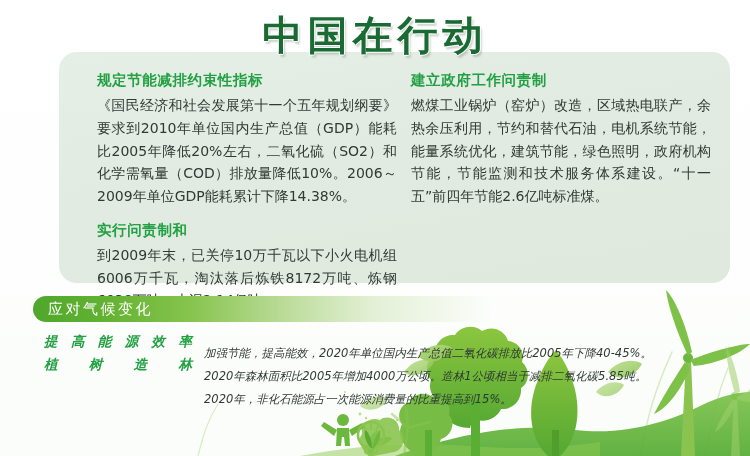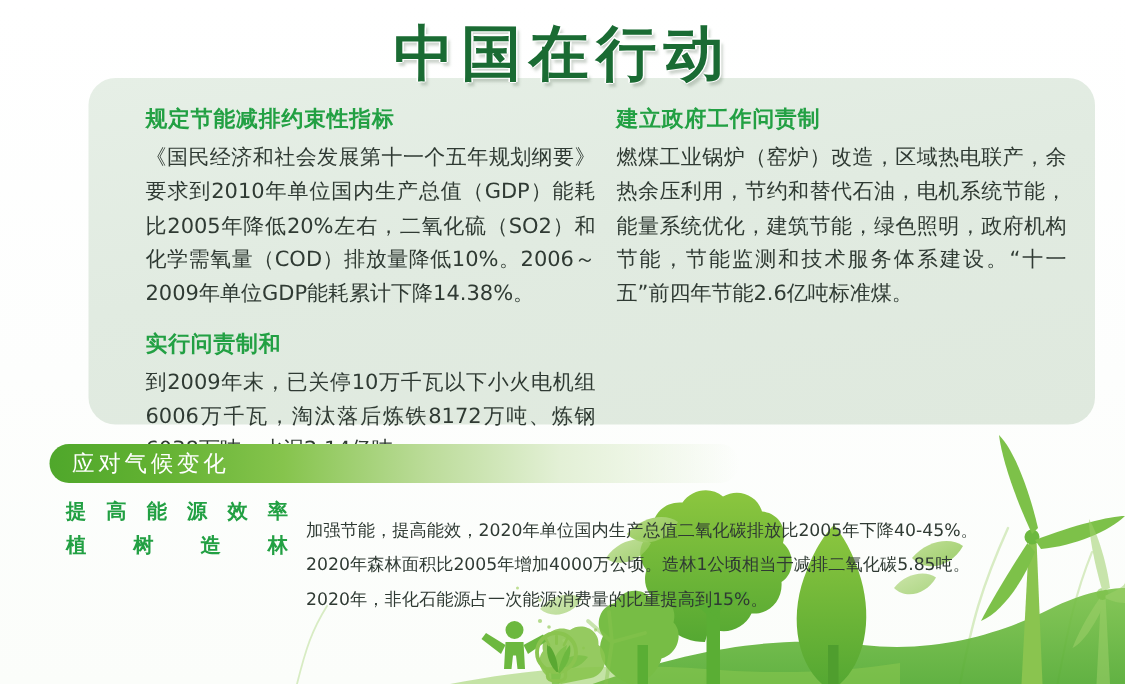--- a/index.html
+++ b/index.html
@@ -130,20 +130,21 @@
     color: #ffffff;
     letter-spacing: 2.5px;
     line-height: 20px;
   }
 
   .climate-rows {
     position: absolute;
     left: 0;
     top: 34px;
     width: 750px;
+    font-style: italic;
   }
 
   .climate-row {
     position: relative;
     height: 23px;
     line-height: 23px;
     white-space: nowrap;
   }
 
   .cr-label {

